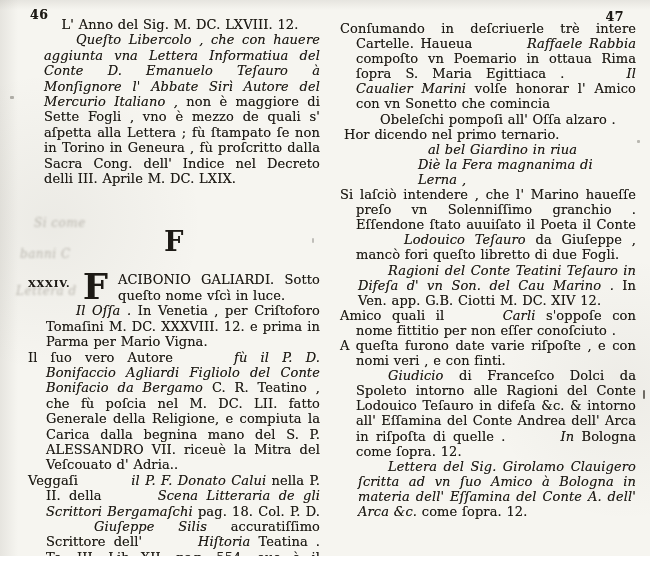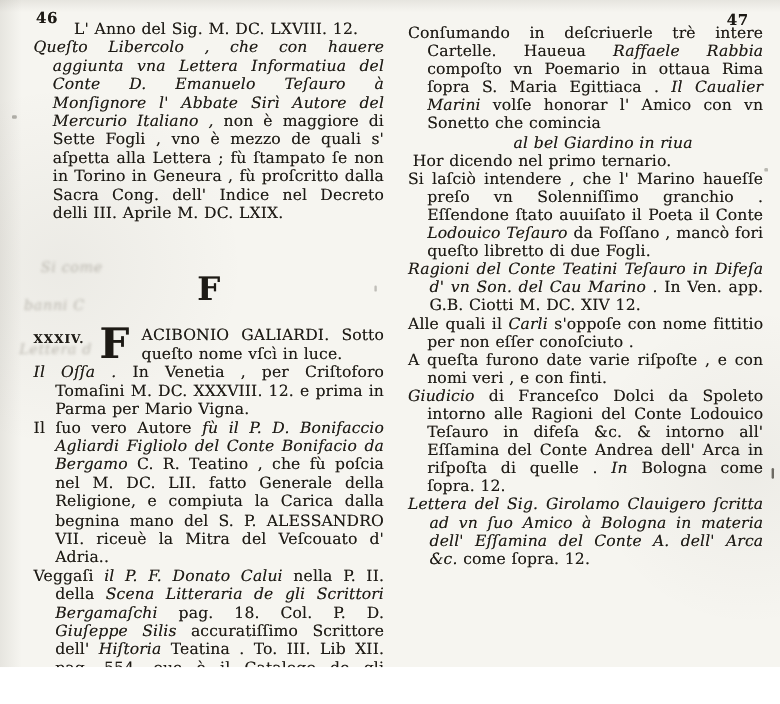--- a/index.html
+++ b/index.html
@@ -17,21 +17,21 @@
     color:#1d1a15;
     text-shadow:0 0 .4px rgba(30,25,15,.55);
   }
   .pagenum{position:absolute;font-size:12.5px;font-weight:bold;letter-spacing:.5px;}
   .pagenum.left{top:7px;left:30px;}
   .pagenum.right{top:9px;right:26px;}
   .col{position:absolute;font-size:13px;text-align:justify;letter-spacing:.1px;word-spacing:.5px;}
   .col-left{left:28px;top:17px;width:292px;line-height:15.4px;}
   .col-right{left:340px;top:21px;width:296px;line-height:15.1px;}
   p{margin:0;}
-  .run-i{font-style:italic;}
+  .run-i{font-style:italic;margin-left:48px;}
   .run-r{font-style:normal;}
   .date-line{padding-left:12px;text-align:center;}
   .hang{padding-left:18px;text-indent:-18px;}
   .hang-sm{padding-left:16px;text-indent:-16px;}
   .heading-f{
     text-align:center;font-size:27px;font-weight:bold;
     margin-top:42px;margin-bottom:16px;line-height:28px;text-indent:0;
   }
   .entry34{display:grid;grid-template-columns:52px 32px 1fr;column-gap:3px;text-indent:0;}
   .entry-label{font-size:10px;font-weight:bold;letter-spacing:.8px;font-style:normal;}
@@ -86,25 +86,27 @@
     <p class="hang"><span class="run-i">Il Oſſa . </span><span class="run-r">In Venetia , per Criſtoforo Tomaſini M. DC. XXXVIII. 12. e prima in Parma per Mario Vigna.</span></p>
     <p class="hang"><span class="run-r">Il ſuo vero Autore </span><span class="run-i">fù il P. D. Bonifaccio Agliardi Figliolo del Conte Bonifacio da Bergamo </span><span class="run-r">C. R. Teatino , che fù poſcia nel M. DC. LII. fatto Generale della Religione, e compiuta la Carica dalla begnina mano del S. P. ALESSANDRO VII. riceuè la Mitra del Veſcouato d' Adria..</span></p>
     <p class="hang"><span class="run-r">Veggaſi </span><span class="run-i">il P. F. Donato Calui </span><span class="run-r">nella P. II. della </span><span class="run-i">Scena Litteraria de gli Scrittori Bergamaſchi </span><span class="run-r">pag. 18. Col. P. D. </span><span class="run-i">Giuſeppe Silis </span><span class="run-r">accuratiſſimo Scrittore dell' </span><span class="run-i">Hiſtoria </span><span class="run-r">Teatina . To. III. Lib XII. pag. 554. oue è il Catalogo de gli Scrittori Teatini .</span></p>
 
     <p class="hang"><span class="entry-inline-label">XXXV.</span><span><span class="run-r">FERRANTE CARLI Parmegiano le di cui lodi poſſono ammirarſi nella </span></span></p>
 
   </div>
 
   <div class="col col-right">
     <p class="hang-sm"><span class="run-r">Conſumando in deſcriuerle trè intere Cartelle. Haueua </span><span class="run-i">Raffaele Rabbia </span><span class="run-r">compoſto vn Poemario in ottaua Rima ſopra S. Maria Egittiaca . </span><span class="run-i">Il Caualier Marini </span><span class="run-r">volſe honorar l' Amico con vn Sonetto che comincia</span></p>
+    <p class="verse v-obeleschi">Obeleſchi pompoſi all' Oſſa alzaro .</p>
+    <p class="verse v-hor">Hor dicendo nel primo ternario.</p>
     <p class="verse v-giardino">al bel Giardino in riua</p>
-    <p class="verse v-hor">Hor dicendo nel primo ternario.</p>
-    <p class="hang-sm"><span class="run-r">Si laſciò intendere , che l' Marino haueſſe preſo vn Solenniſſimo granchio . Eſſendone ſtato auuiſato il Poeta il Conte </span><span class="run-i">Lodouico Teſauro </span><span class="run-r">da Foſſano , mancò fori queſto libretto di due Fogli.</span></p>
+    <p class="verse v-lerna">Diè la Fera magnanima di Lerna ,</p>
+    <p class="hang-sm"><span class="run-r">Si laſciò intendere , che l' Marino haueſſe preſo vn Solenniſſimo granchio . Eſſendone ſtato auuiſato il Poeta il Conte </span><span class="run-i">Lodouico Teſauro </span><span class="run-r">da Giuſeppe , mancò fori queſto libretto di due Fogli.</span></p>
     <p class="hang"><span class="run-i">Ragioni del Conte Teatini Teſauro in Difeſa d' vn Son. del Cau Marino . </span><span class="run-r">In Ven. app. G.B. Ciotti M. DC. XIV 12.</span></p>
-    <p class="hang-sm"><span class="run-r">Alle quali il </span><span class="run-i">Carli </span><span class="run-r">s'oppoſe con nome fittitio per non eſſer conoſciuto .</span></p>
+    <p class="hang-sm"><span class="run-r">Amico quali il </span><span class="run-i">Carli </span><span class="run-r">s'oppoſe con nome fittitio per non eſſer conoſciuto .</span></p>
     <p class="hang-sm"><span class="run-r">A queſta furono date varie riſpoſte , e con nomi veri , e con finti.</span></p>
     <p class="hang-sm"><span class="run-i">Giudicio </span><span class="run-r">di Franceſco Dolci da Spoleto intorno alle Ragioni del Conte Lodouico Teſauro in difeſa &amp;c. &amp; intorno all' Eſſamina del Conte Andrea dell' Arca in riſpoſta di quelle . </span><span class="run-i">In </span><span class="run-r">Bologna come ſopra. 12.</span></p>
     <p class="hang"><span class="run-i">Lettera del Sig. Girolamo Clauigero ſcritta ad vn ſuo Amico à Bologna in materia dell' Eſſamina del Conte A. dell' Arca &amp;c. </span><span class="run-r">come ſopra. 12.</span></p>
 
   </div>
 
   <div class="speck s1"></div>
   <div class="speck s2"></div>
   <div class="speck s3"></div>
   <div class="speck s4"></div>

